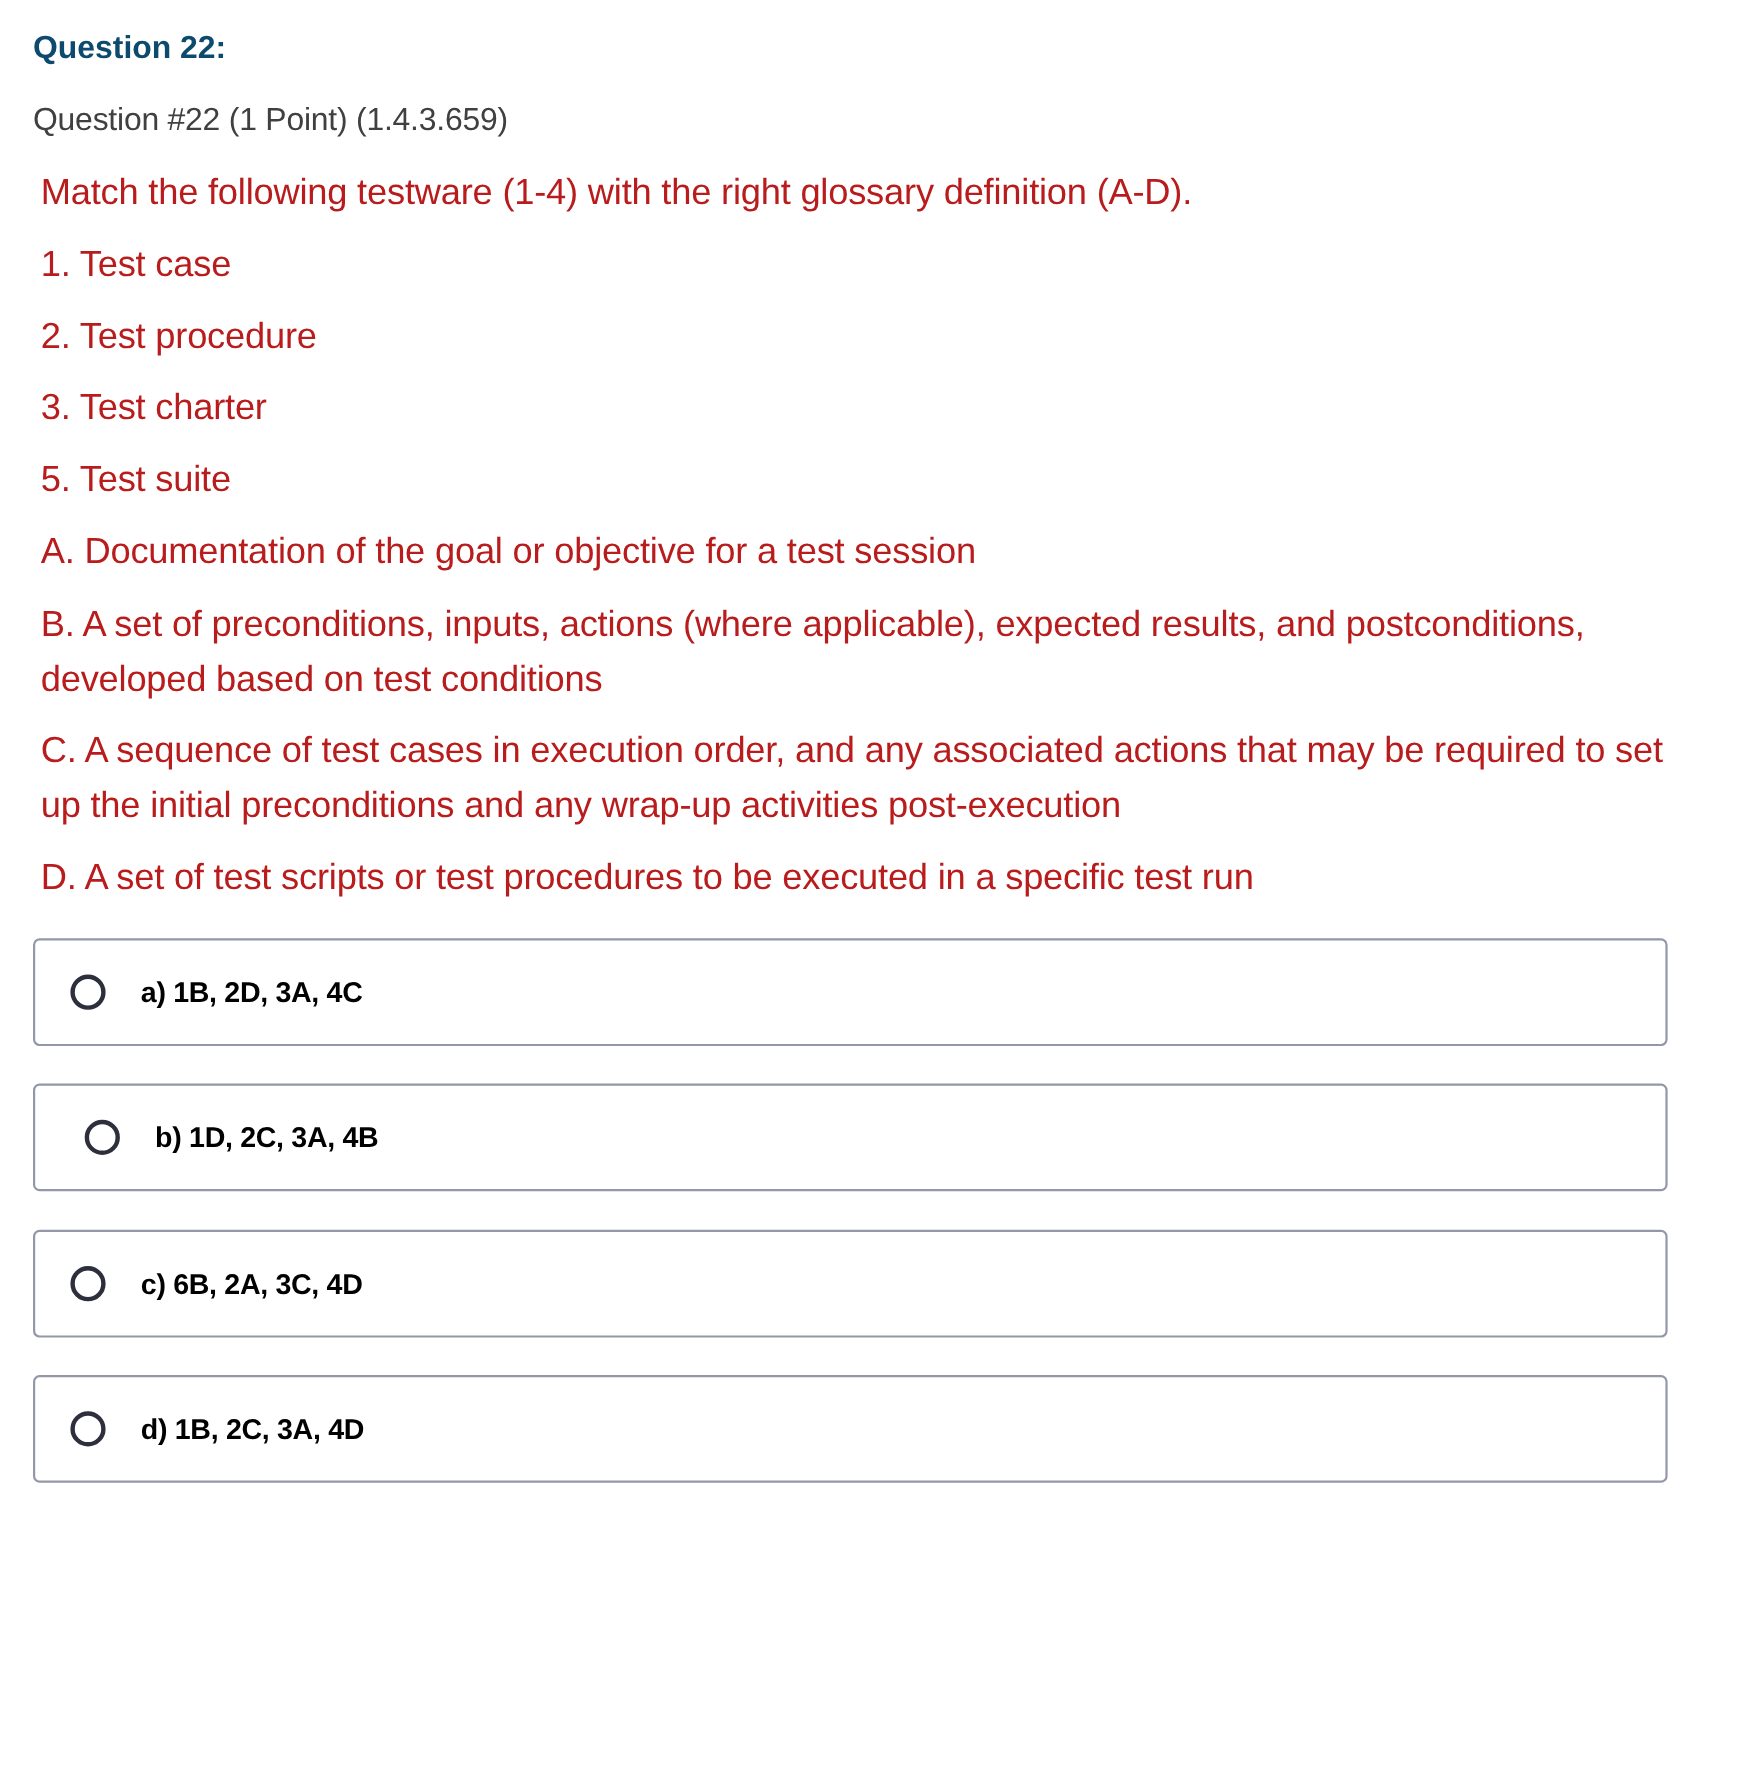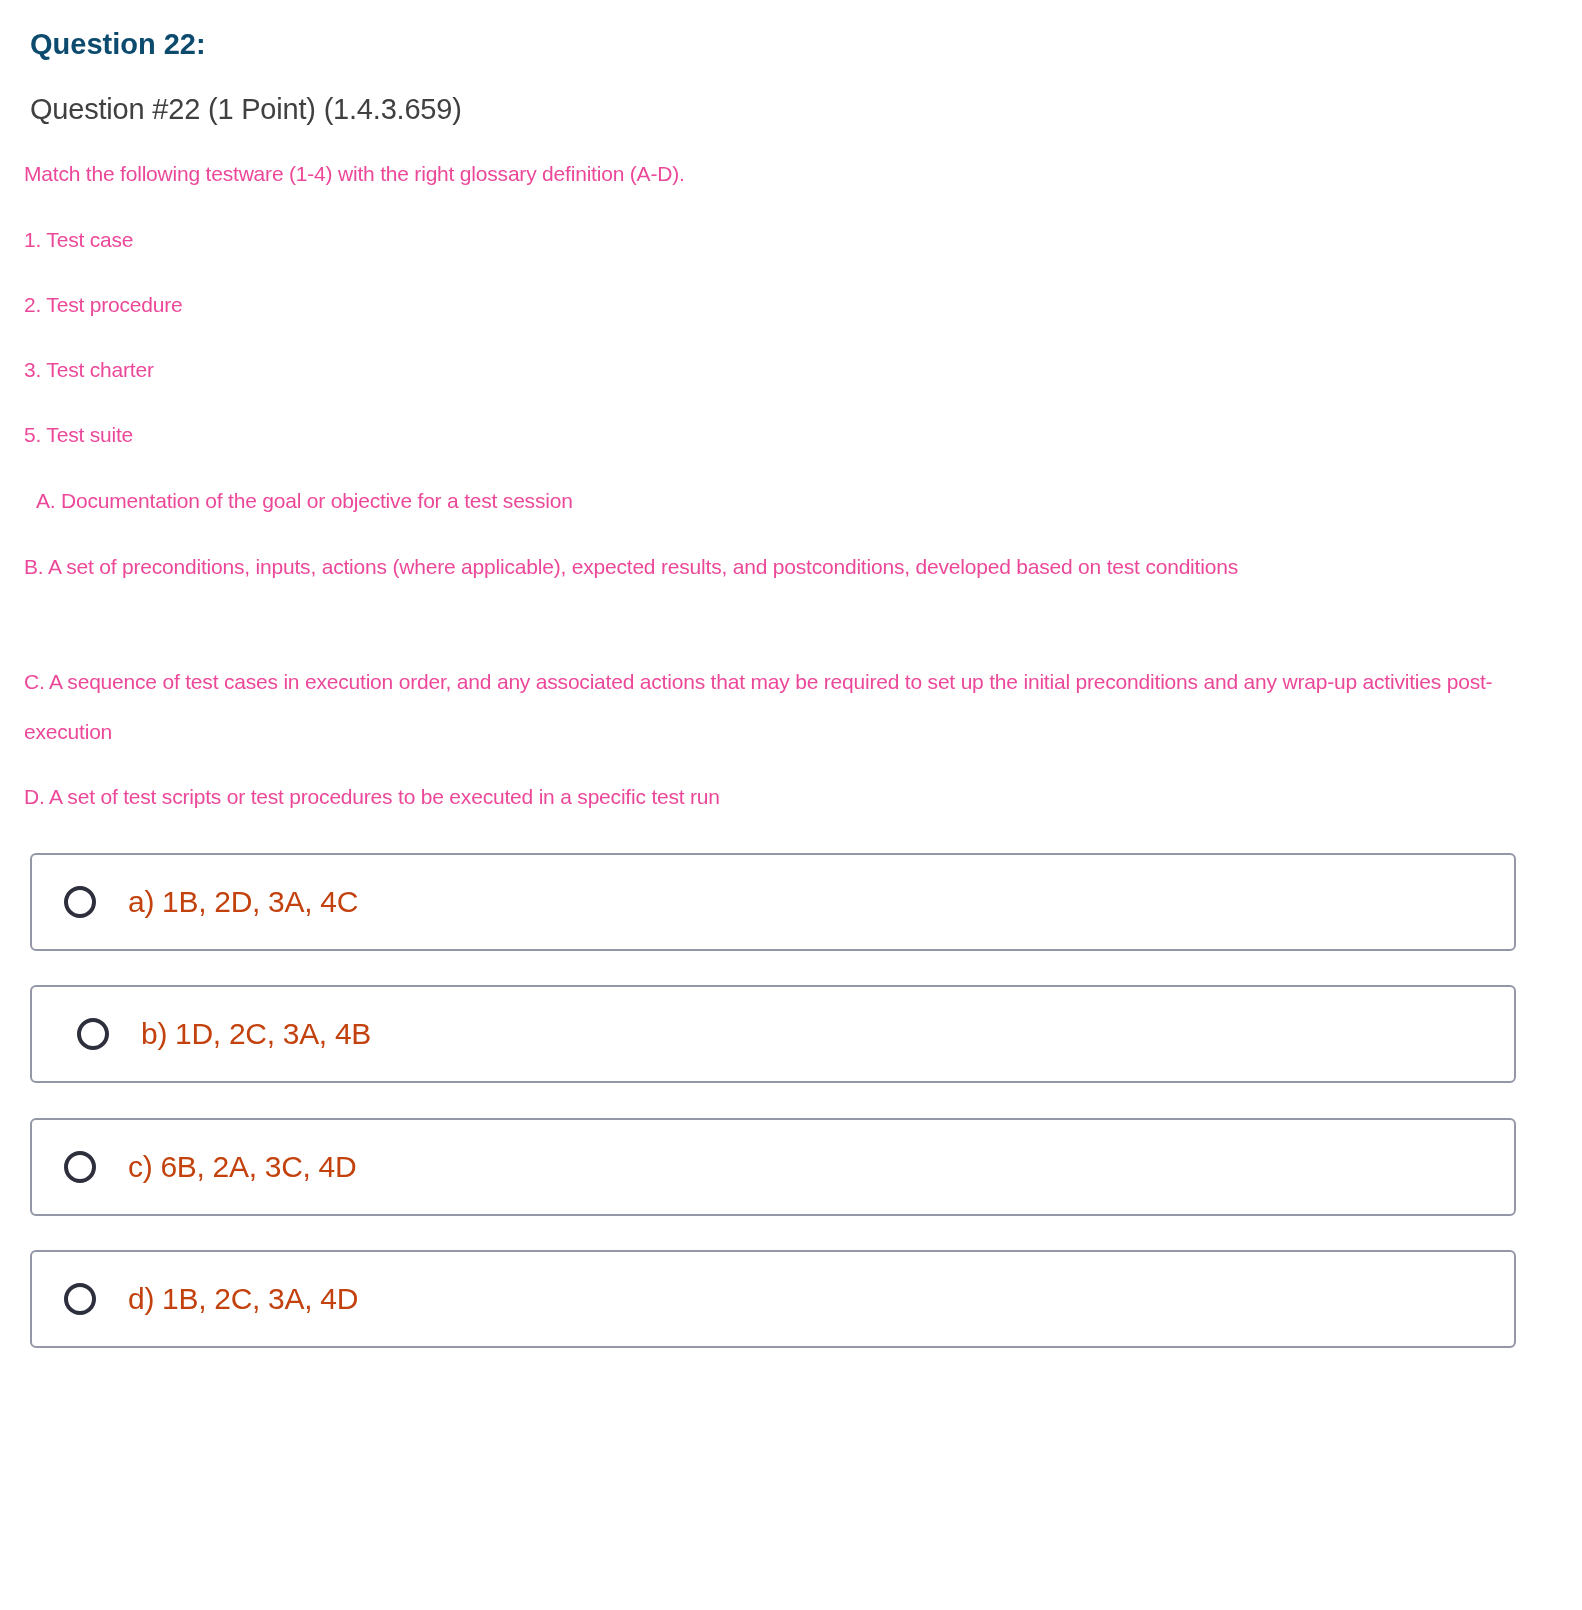--- a/index.html
+++ b/index.html
@@ -1,38 +1,38 @@
 <!DOCTYPE html>
 <html><head>
 <meta charset="utf-8">
 <style>
   html, body { margin:0; padding:0; background:#ffffff; }
   body { width:1582px; height:1610px; font-family:"Liberation Sans", sans-serif; color:#2d2f3d; }
   .wrap { position:relative; padding:0 30px; }
   .q-heading { position:absolute; left:30px; top:24px; font-size:29px; line-height:40px; color:#0c4a6e; margin:0; font-weight:bold; }
   .q-title { position:absolute; left:30px; top:89px; font-size:29px; line-height:40px; color:#404040; margin:0; font-weight:normal; letter-spacing:-0.2px; }
-  .para { position:absolute; left:24px; font-size:21px; line-height:50px; color:#ec4899; margin:0; width:1500px; letter-spacing:-0.2px; }
+  .para { position:absolute; left:37px; font-size:33px; line-height:50px; color:#b91c1c; margin:0; width:1500px; letter-spacing:-0.2px; }
   .option { position:absolute; left:30px; width:1486px; height:98px; box-sizing:border-box; border:2px solid #9397a8; border-radius:6px; background:#fff; display:flex; align-items:center; cursor:pointer; }
   .radio { width:32px; height:32px; border:4px solid #2d2f3d; border-radius:50%; box-sizing:border-box; margin-left:32px; margin-right:32px; flex:none; }
-  .opt-label { font-size:30px; font-weight:normal; color:#c2410c; letter-spacing:-0.3px; }
+  .opt-label { font-size:26px; font-weight:bold; color:#000000; letter-spacing:-0.3px; }
 </style>
 </head>
 <body>
 
 <div class="wrap">
   <p class="q-heading">Question 22:</p>
   <p class="q-title">Question #22 (1 Point) (1.4.3.659)</p>
   <p class="para" style="top:149px;">Match the following testware (1-4) with the right glossary definition (A-D).</p>
 
   <p class="para" style="top:215px;">1. Test case</p>
   <p class="para" style="top:280px;">2. Test procedure</p>
   <p class="para" style="top:345px;">3. Test charter</p>
   <p class="para" style="top:410px;">5. Test suite</p>
 
-  <p class="para" style="top:476px;margin-left:12px;">A. Documentation of the goal or objective for a test session</p>
+  <p class="para" style="top:476px;">A. Documentation of the goal or objective for a test session</p>
   <p class="para" style="top:542px;">B. A set of preconditions, inputs, actions (where applicable), expected results, and postconditions, developed based on test conditions</p>
   <p class="para" style="top:657px;">C. A sequence of test cases in execution order, and any associated actions that may be required to set up the initial preconditions and any wrap-up activities post-execution</p>
   <p class="para" style="top:772px;">D. A set of test scripts or test procedures to be executed in a specific test run</p>
 
   <div class="option" style="top:853px;">
     <span class="radio"></span>
     <span class="opt-label">a) 1B, 2D, 3A, 4C</span>
   </div>
   <div class="option" style="top:985px;padding-left:13px;">
     <span class="radio"></span>

